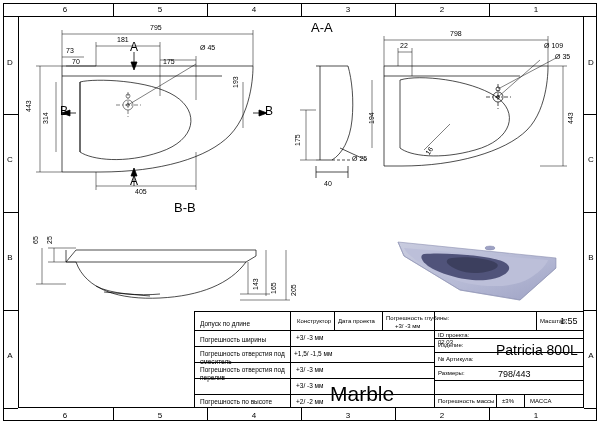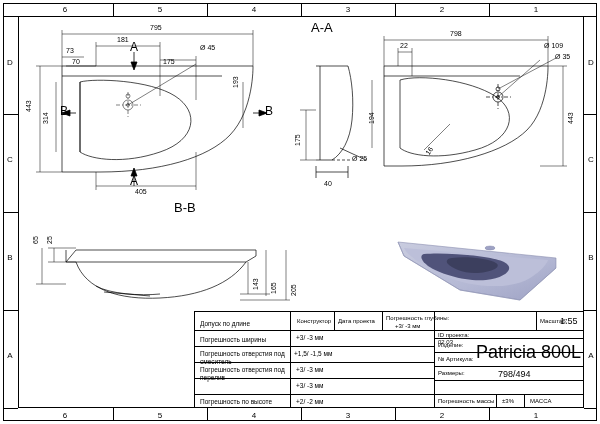--- a/index.html
+++ b/index.html
@@ -284,22 +284,23 @@
   <div class="cellv" style="left:200px;top:350px;width:88px;white-space:normal;line-height:8px;">Погрешность отверстия под смеситель</div>
   <div class="cellv" style="left:296px;top:366px;">+3/ -3 мм</div>
   <div class="cellv" style="left:200px;top:366px;width:88px;white-space:normal;line-height:8px;">Погрешность отверстия под перелив</div>
   <div class="cellv" style="left:296px;top:382px;">+3/ -3 мм</div>
   <div class="cellv" style="left:200px;top:398px;">Погрешность по высоте</div>
   <div class="cellv" style="left:296px;top:398px;">+2/ -2 мм</div>
 
   <div class="cellv2" style="left:438px;top:332px;">ID проекта:</div>
   <div class="cellv2" style="left:438px;top:339px;">02.03</div>
   <div class="cellv2" style="left:438px;top:342px;">Изделие:</div>
-  <div class="title-mid" style="left:476px;top:342px;font-size:18px;">Patricia 800L</div>
+  <div class="title-mid" style="left:496px;top:342px;font-size:14px;">Patricia 800L</div>
   <div class="cellv2" style="left:438px;top:356px;">№ Артикула:</div>
   <div class="cellv2" style="left:438px;top:370px;">Размеры:</div>
-  <div class="cellv" style="left:498px;top:369px;font-size:9px;">798/494</div>
+  <div class="cellv" style="left:498px;top:369px;font-size:9px;">798/443</div>
   <div class="cellv2" style="left:438px;top:398px;">Погрешность массы</div>
   <div class="cellv2" style="left:502px;top:398px;">±3%</div>
   <div class="cellv2" style="left:530px;top:398px;">МАССА</div>
 
+  <div class="title-big" style="left:330px;top:382px;">Marble</div>
 
 </div>
 
 </body></html>

